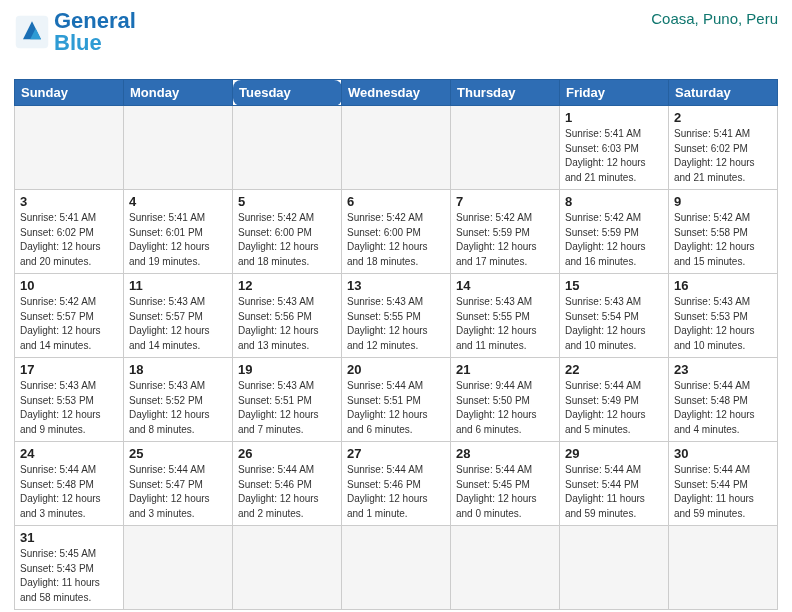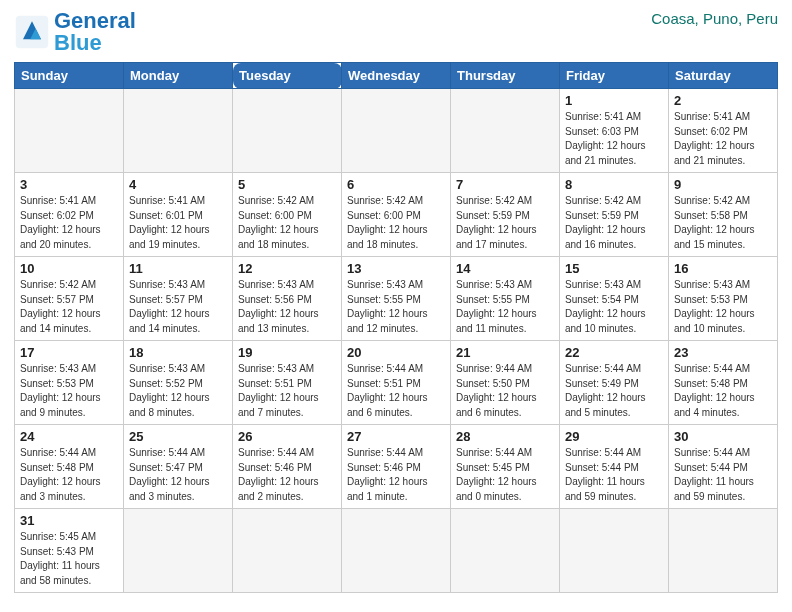--- a/index.html
+++ b/index.html
@@ -11,21 +11,21 @@
       overflow: hidden;
     }
     .page {
       width: 792px;
       padding: 10px 14px 10px 14px;
     }
     .header {
       display: flex;
       align-items: flex-start;
       justify-content: space-between;
-      margin-bottom: 8px;
+      margin-bottom: 25px;
     }
     .logo-area {
       display: flex;
       align-items: center;
       gap: 4px;
     }
     .logo-text {
       font-size: 22px;
       color: #333;
       font-weight: normal;

